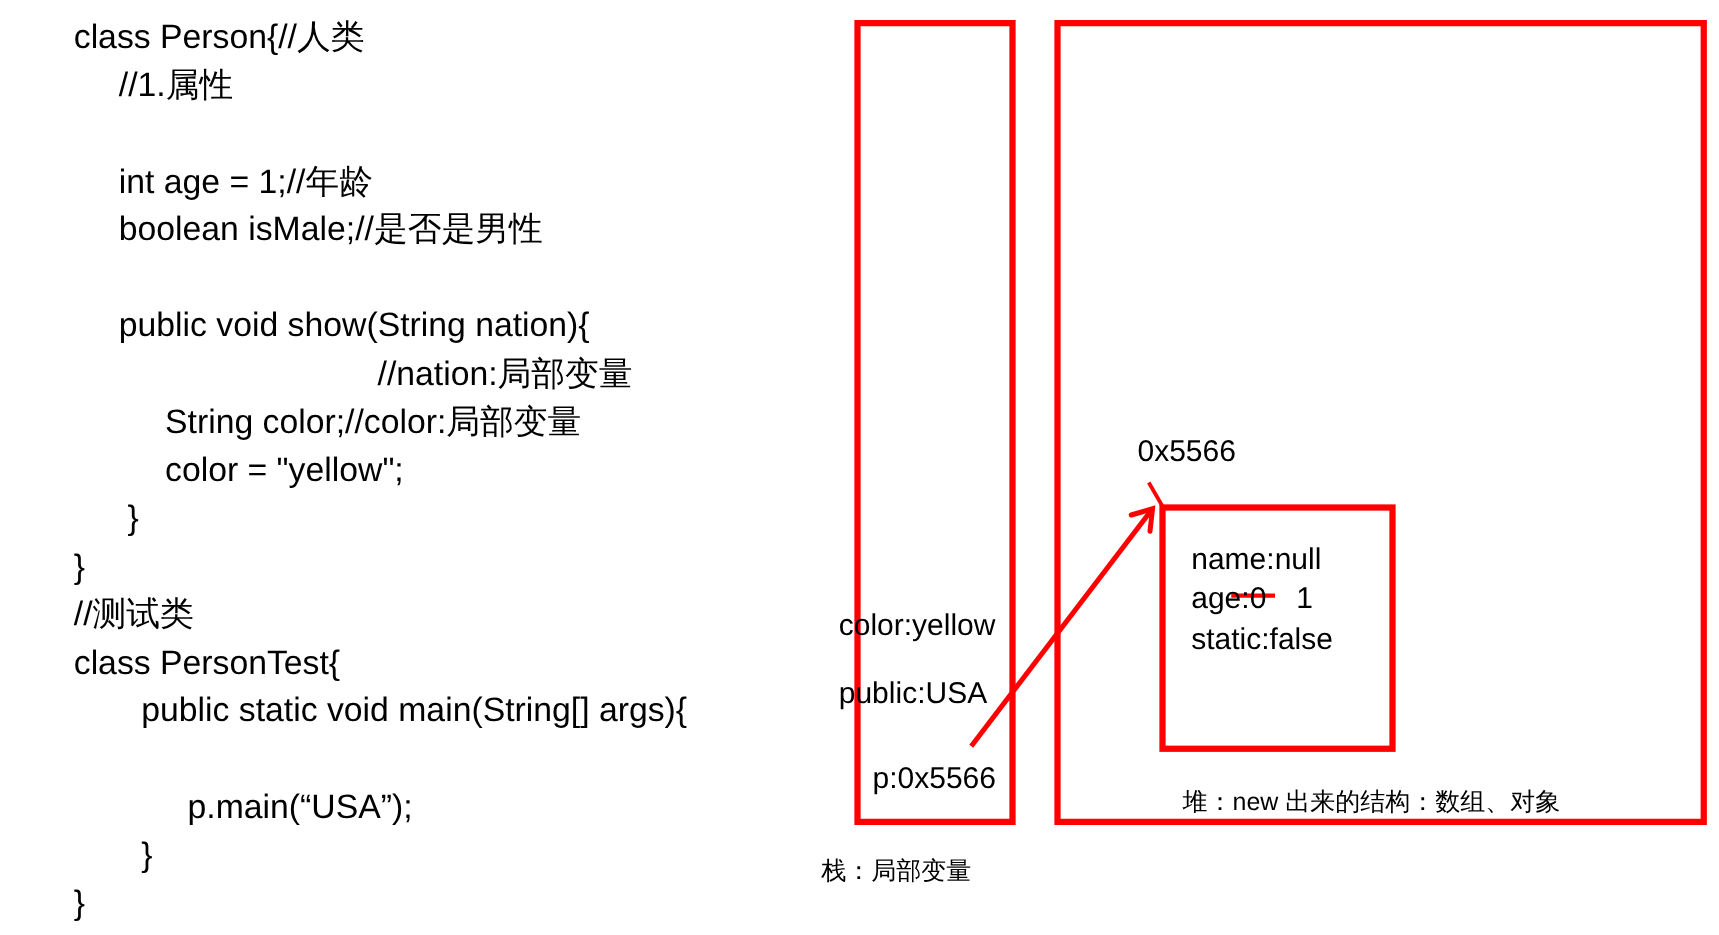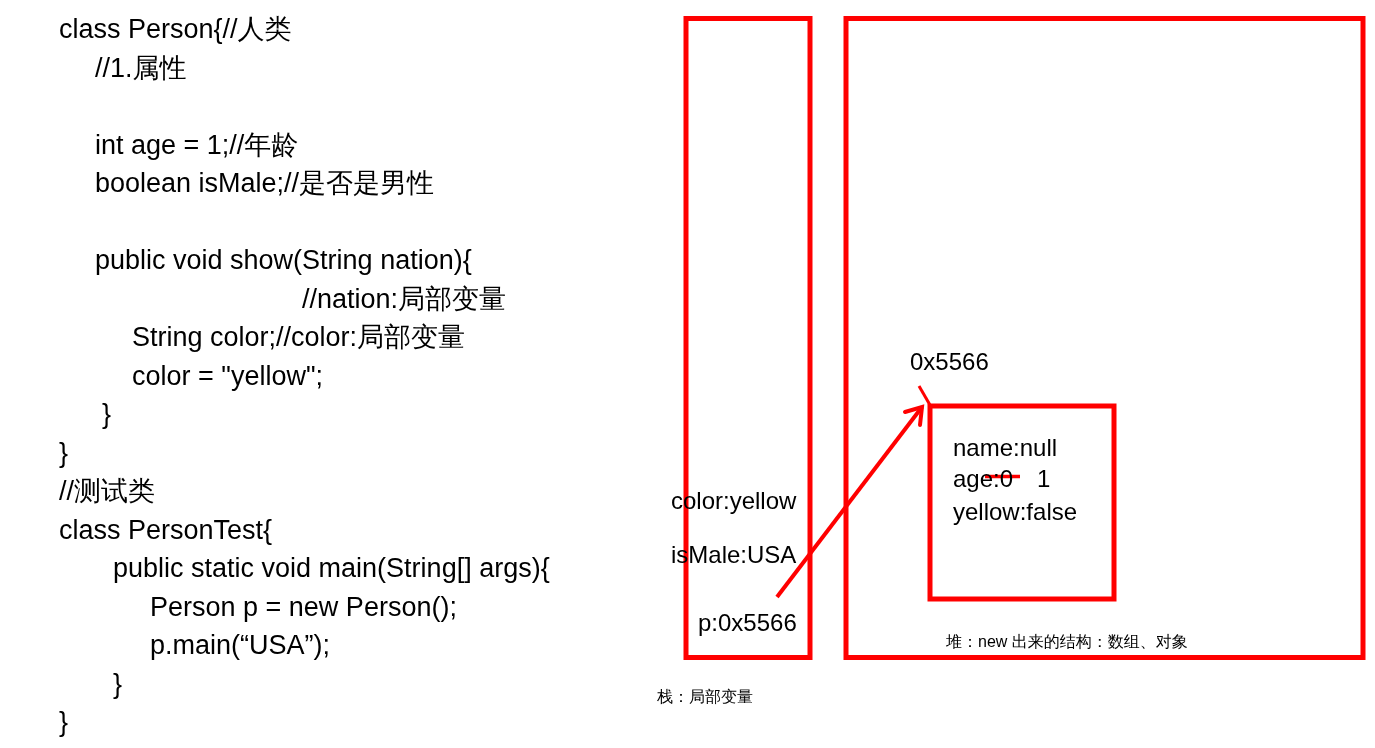--- a/index.html
+++ b/index.html
@@ -3,40 +3,39 @@
   <meta charset="utf-8">
   <style>
     html, body { margin: 0; padding: 0; background: #ffffff; }
     body { width: 1375px; height: 748px; position: relative; overflow: hidden;
            font-family: "Liberation Sans", "DejaVu Sans", sans-serif; color: #000; }
     .code { position: absolute; left: 0; top: 0; width: 640px; height: 748px; margin-left: 47px; }
     .code-line { position: absolute; font-size: 27px; line-height: 32px; white-space: pre; }
     .diagram { position: absolute; left: 0; top: 0; width: 1375px; height: 748px; pointer-events: none; }
     .diagram svg { position: absolute; left: 0; top: 0; }
     .label { position: absolute; font-size: 24px; line-height: 28px; white-space: pre; }
-    .caption { position: absolute; font-size: 16px; line-height: 28px; white-space: pre; }
+    .caption { position: absolute; font-size: 20px; line-height: 28px; white-space: pre; }
   </style>
 </head>
 <body>
 
 <div class="code">
   <div class="code-line" style="left:12px;top:13px">class Person{//人类</div>
   <div class="code-line" style="left:48px;top:52px">//1.属性</div>
   <div class="code-line" style="left:48px;top:129px">int age = 1;//年龄</div>
   <div class="code-line" style="left:48px;top:167px">boolean isMale;//是否是男性</div>
   <div class="code-line" style="left:48px;top:244px">public void show(String nation){</div>
   <div class="code-line" style="left:255px;top:283px">//nation:局部变量</div>
   <div class="code-line" style="left:85px;top:321px">String color;//color:局部变量</div>
   <div class="code-line" style="left:85px;top:360px">color = "yellow";</div>
   <div class="code-line" style="left:55px;top:398px">}</div>
   <div class="code-line" style="left:12px;top:437px">}</div>
   <div class="code-line" style="left:12px;top:475px">//测试类</div>
   <div class="code-line" style="left:12px;top:514px">class PersonTest{</div>
   <div class="code-line" style="left:66px;top:552px">public static void main(String[] args){</div>
-  <div class="code-line" style="left:103px;top:591px">Person p = new Person();</div>
   <div class="code-line" style="left:103px;top:629px">p.main(“USA”);</div>
   <div class="code-line" style="left:66px;top:668px">}</div>
   <div class="code-line" style="left:12px;top:706px">}</div>
 </div>
 
 <div class="diagram">
   <svg width="1375" height="748" viewBox="0 0 1375 748">
 
     <rect x="686" y="18.5" width="124" height="639" fill="none" stroke="#ff0000" stroke-width="5"></rect>
 
@@ -48,23 +47,23 @@
       <line x1="777" y1="597" x2="922" y2="407" stroke="#ff0000" stroke-width="4"></line>
       <polyline points="905,412 922,407 920,425" fill="none" stroke="#ff0000" stroke-width="4" stroke-linecap="round"></polyline>
     </g>
 
     <line x1="919" y1="386" x2="930" y2="405" stroke="#ff0000" stroke-width="3"></line>
 
     <line x1="985" y1="476.5" x2="1020" y2="476.5" stroke="#ff0000" stroke-width="3.5"></line>
   </svg>
 
   <div class="label" style="left:671px;top:487px">color:yellow</div>
-  <div class="label" style="left:671px;top:541px">isMale:USA</div>
+  <div class="label" style="left:671px;top:541px">public:USA</div>
   <div class="label" style="left:698px;top:609px">p:0x5566</div>
   <div class="caption" style="left:657px;top:683px">栈：局部变量</div>
 
   <div class="label" style="left:910px;top:348px">0x5566</div>
   <div class="label" style="left:953px;top:434px">name:null</div>
   <div class="label" style="left:953px;top:465px">age:0</div>
   <div class="label" style="left:1037px;top:465px">1</div>
-  <div class="label" style="left:953px;top:498px">yellow:false</div>
+  <div class="label" style="left:953px;top:498px">static:false</div>
   <div class="caption" style="left:946px;top:628px">堆：new 出来的结构：数组、对象</div>
 </div>
 
 </body></html>

